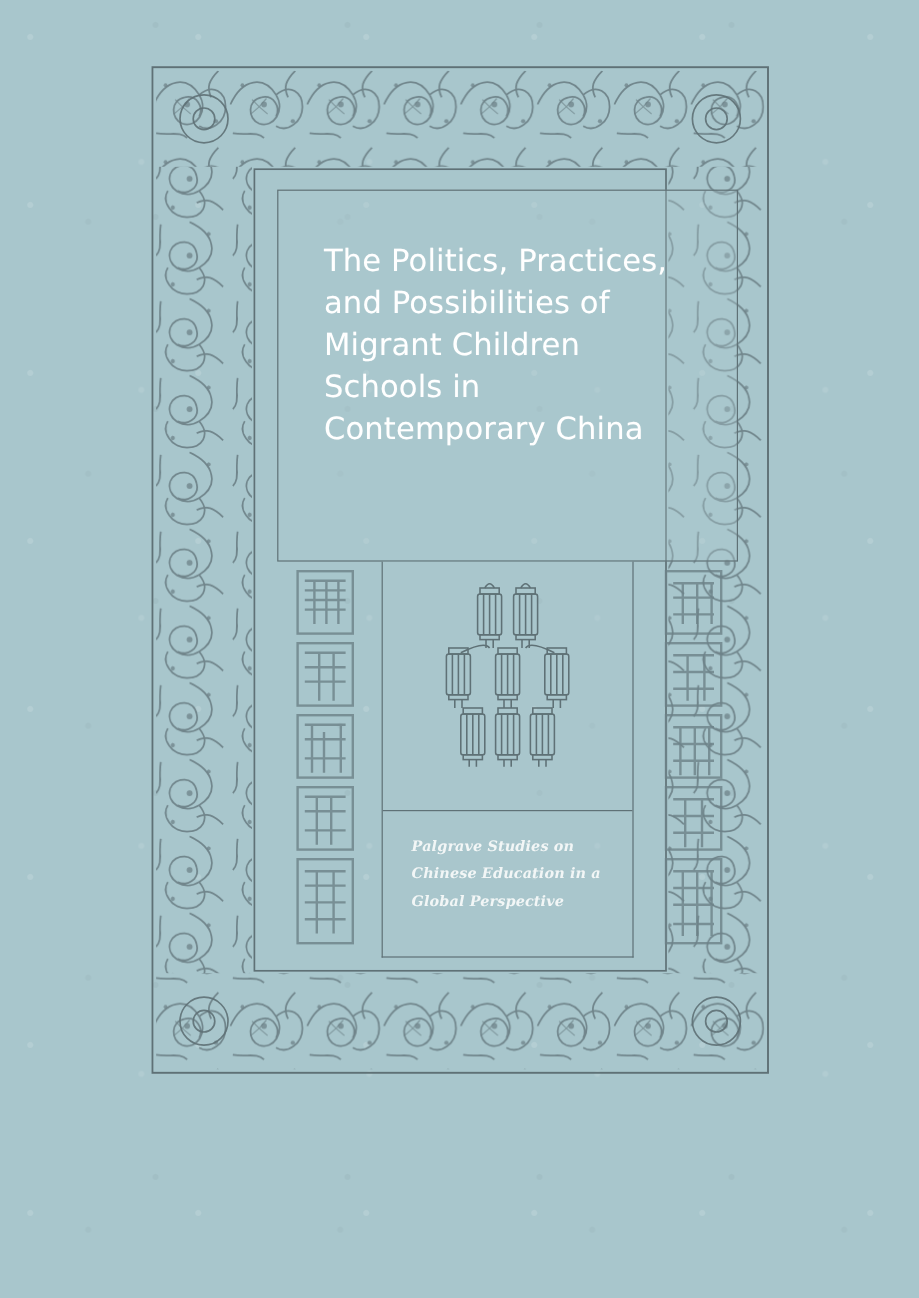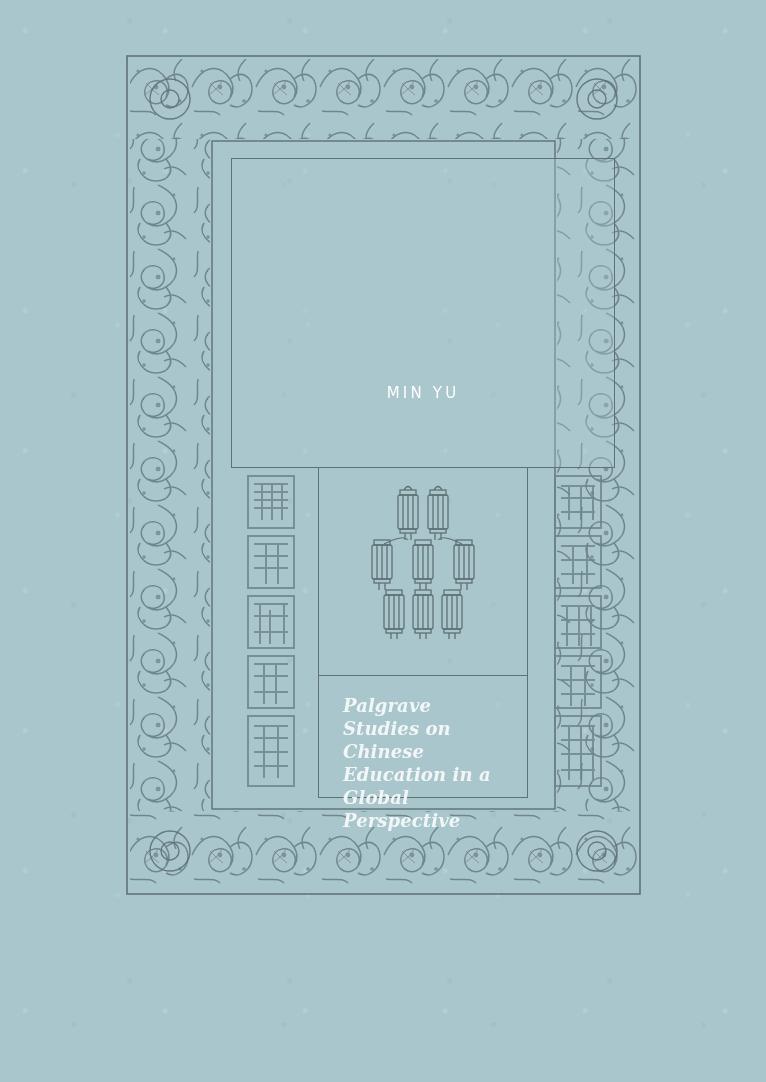--- a/index.html
+++ b/index.html
@@ -115,21 +115,21 @@
     border-top: 1.4px solid #5f7176;
     box-sizing: border-box;
     padding: 18px 20px 0 24px;
   }
   .series-text {
     margin: 0;
     color: #f2f6f6;
     font-family: "DejaVu Serif", serif;
     font-style: italic;
     font-weight: 700;
-    font-size: 18px;
+    font-size: 12px;
     line-height: 23px;
     letter-spacing: 0.1px;
   }
 
   
   .seal-col {
     position: absolute;
     top: 470px;
     width: 62px;
     height: 325px;
@@ -215,21 +215,23 @@
           <circle cx="471" cy="44" r="9"></circle>
         <circle cx="44" cy="796" r="20"></circle>
           <circle cx="44" cy="796" r="9"></circle>
         <circle cx="471" cy="796" r="20"></circle>
           <circle cx="471" cy="796" r="9"></circle>
       </g>
     </svg>
   </div>
 
   <div class="title-panel">
-    <div class="author">MIN YU</div>
+    <div class="title-block">
+      <h1 class="book-title">The Politics, Practices, and Possibilities of Migrant Children Schools in Contemporary China</h1>
+    </div>
   </div>
 
   <div class="illus-panel">
     <svg class="lantern-art" viewBox="0 0 150 185" aria-hidden="true">
       <g stroke="#5f7176" stroke-width="1.3" fill="none">
 
         <g>
           <path d="M56,12 q4,-7 8,0"></path>
           <rect x="52" y="12" width="16" height="5"></rect>
           <rect x="50" y="17" width="20" height="34" rx="2"></rect>

